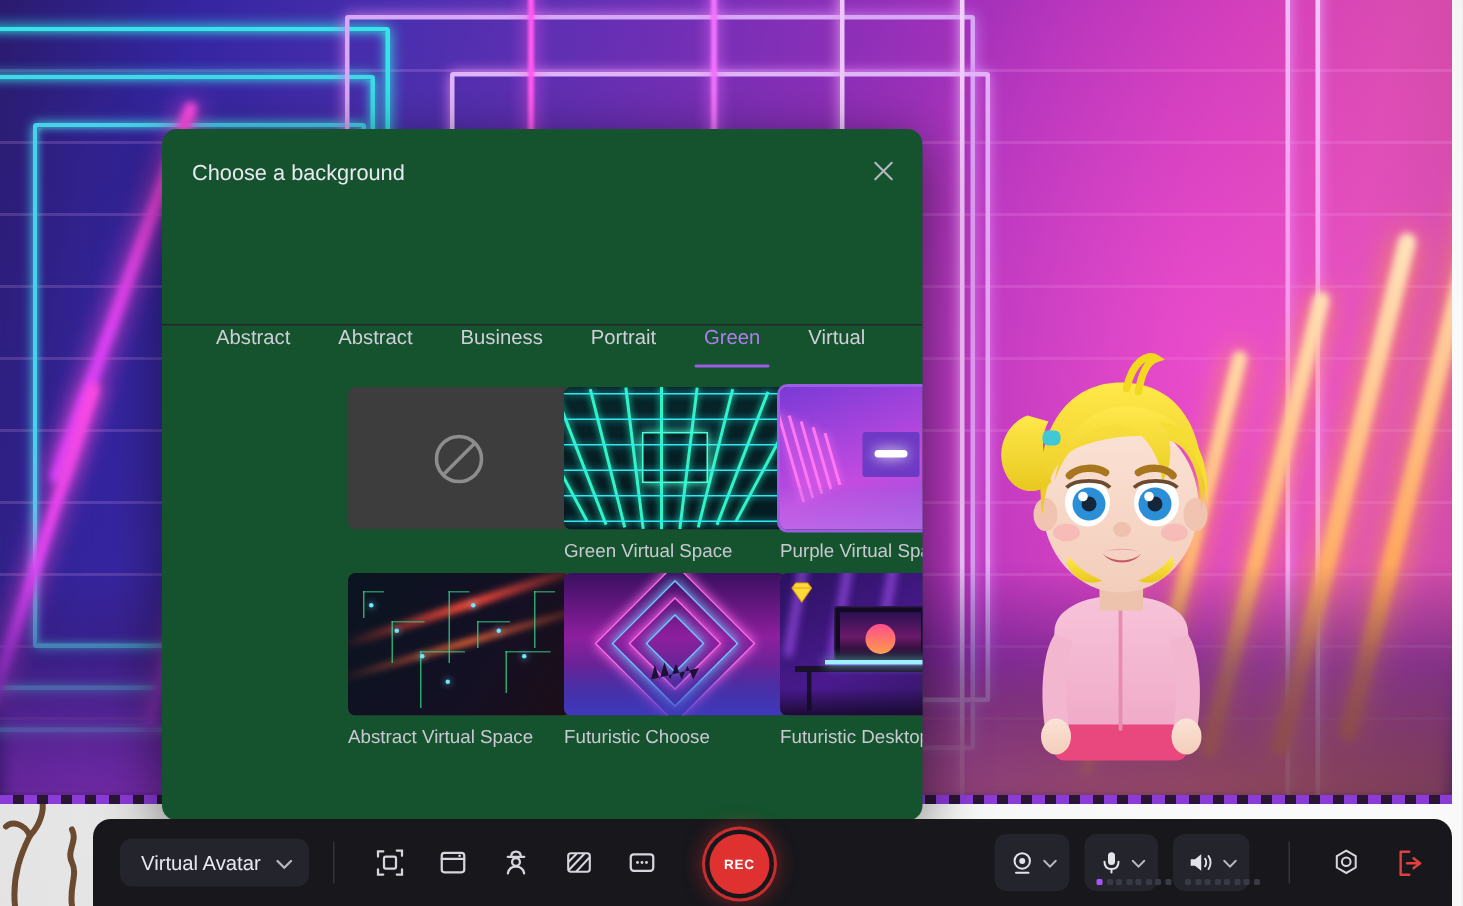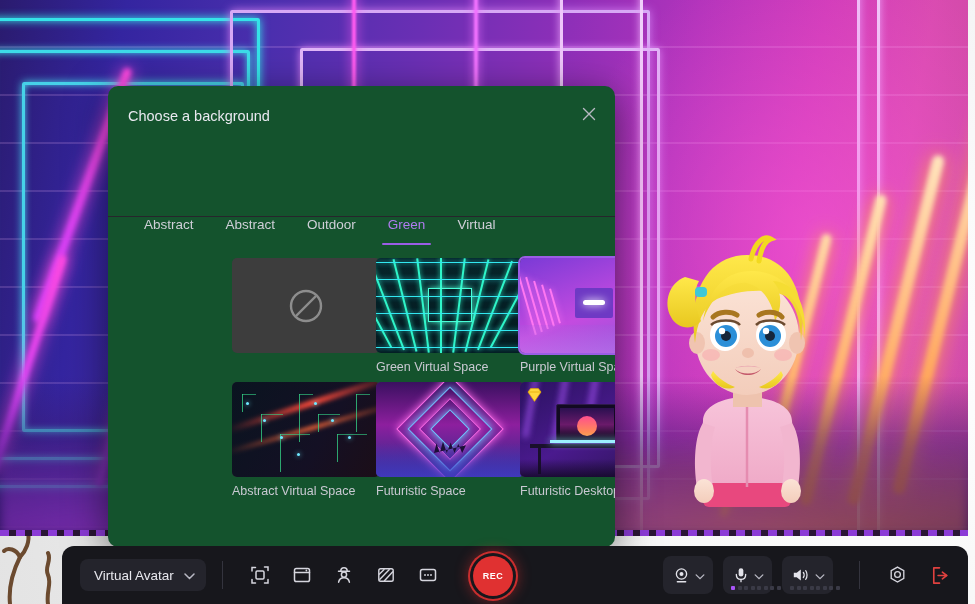--- a/index.html
+++ b/index.html
@@ -308,21 +308,22 @@
     <div class="dlg-close">
       <svg width="14" height="14" viewBox="0 0 14 14" aria-hidden="true">
         <path d="M1.5 1.5 L12.5 12.5 M12.5 1.5 L1.5 12.5" stroke="currentColor" stroke-width="1.4" stroke-linecap="round"></path>
       </svg>
     </div>
 
     <div class="tabs"></div>
     <div class="tabrow" id="tabrow">
         <div class="tab">Abstract</div>
         <div class="tab">Abstract</div>
-        <div class="tab">Outdoor</div>
+        <div class="tab">Business</div>
+        <div class="tab">Portrait</div>
         <div class="tab active">Green</div>
         <div class="tab">Virtual</div>
       </div>
 
     <div class="grid" id="grid">
         <div class="row">
           <div class="cell">
             <div class="thumb">
               <div class="none-thumb" style="width:100%;height:100%">
                 <svg width="38" height="38" viewBox="0 0 38 38">
@@ -407,21 +408,21 @@
             <div class="thumb">
               <div style="width:100%;height:100%;background:linear-gradient(#3a1060,#8d1f9e 45%,#2a2c8a);position:relative;overflow:hidden">
                 <div style="position:absolute;left:36px;top:9px;width:76px;height:76px;border:1.8px solid #ff6ae8;box-shadow:0 0 8px #ff6ae8;transform:rotate(45deg)"></div>
                 <div style="position:absolute;left:44px;top:17px;width:60px;height:60px;border:1.8px solid #6fc8ff;box-shadow:0 0 8px #6fc8ff;transform:rotate(45deg)"></div>
                 <div style="position:absolute;left:52px;top:25px;width:44px;height:44px;border:1.8px solid #ff6ae8;box-shadow:0 0 8px #ff6ae8;transform:rotate(45deg)"></div>
                 <div style="position:absolute;left:60px;top:33px;width:28px;height:28px;border:1.8px solid #6fc8ff;box-shadow:0 0 8px #6fc8ff;transform:rotate(45deg)"></div>
                 <div style="position:absolute;left:0;bottom:0;width:148px;height:34px;background:linear-gradient(rgba(60,40,170,0),rgba(70,60,200,.8))"></div>
                 <div style="position:absolute;left:58px;bottom:24px;width:32px;height:14px;background:#1b1038;clip-path:polygon(0 100%,8% 30%,18% 100%,28% 18%,40% 100%,52% 25%,64% 100%,76% 35%,88% 100%,100% 45%)"></div>
               </div>
             </div>
-            <div class="cell-label">Futuristic Space</div>
+            <div class="cell-label">Futuristic Choose</div>
           </div>
           <div class="cell">
             <div class="thumb">
               <div style="width:100%;height:100%;background:linear-gradient(150deg,#2a1260,#4a1a8e 50%,#2a1450);position:relative;overflow:hidden">
                 <div style="position:absolute;left:8px;top:-6px;width:5px;height:62px;background:#a855f7;filter:blur(3px);opacity:.8;transform:rotate(10deg)"></div>
                 <div style="position:absolute;left:38px;top:-6px;width:5px;height:62px;background:#a855f7;filter:blur(3px);opacity:.8;transform:rotate(10deg)"></div>
                 <div style="position:absolute;left:68px;top:-6px;width:5px;height:62px;background:#a855f7;filter:blur(3px);opacity:.8;transform:rotate(10deg)"></div>
                 <div style="position:absolute;left:36px;top:22px;width:62px;height:38px;background:#120a22;border-radius:2px;border:1.4px solid #2d1a4a"></div>
                 <div style="position:absolute;left:40px;top:26px;width:54px;height:30px;background:linear-gradient(#2a1050,#6a1a6a 55%,#120a22);overflow:hidden">
                   <div style="position:absolute;left:17px;top:8px;width:20px;height:20px;border-radius:50%;background:linear-gradient(#ff4f8e,#ff9a4a)"></div>

